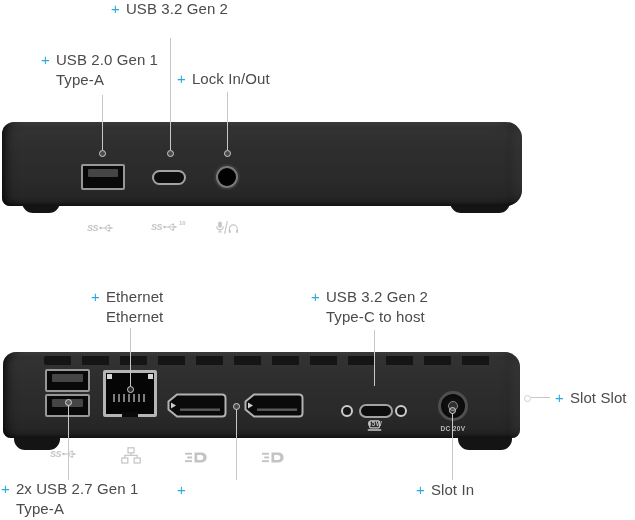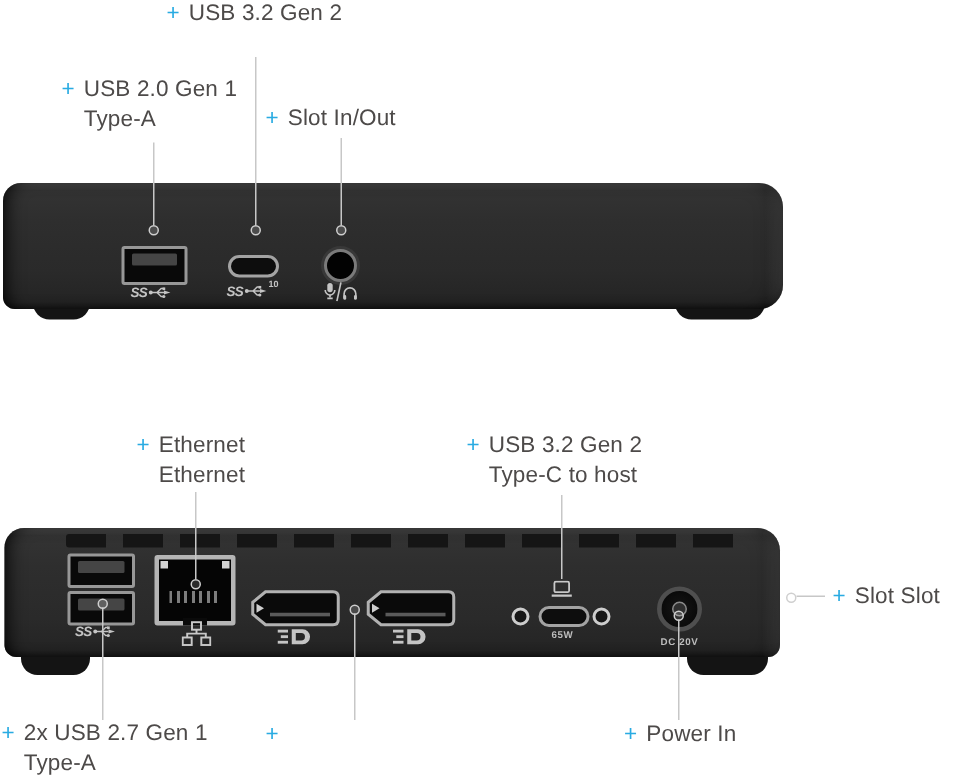--- a/index.html
+++ b/index.html
@@ -42,21 +42,21 @@
       background:repeating-linear-gradient(90deg,#7d7d7d 0 2px,rgba(0,0,0,0) 2px 5px);}
   .rj45 .nub{position:absolute;width:5px;height:5px;background:#d4d4d4;top:1px;}
   .rj45 .tab{position:absolute;left:50%;transform:translateX(-50%);bottom:-3px;width:16px;height:5px;background:#0a0a0a;}
   .screw{border:2px solid #cdcdcd;background:#161616;border-radius:50%;width:8px;height:8px;}
   .barrel{width:24px;height:24px;border:3px solid #4f4f4f;border-radius:50%;
       background:radial-gradient(circle,#101010 0 35%,#050505 100%);}
   .barrel .pin{position:absolute;left:50%;top:50%;transform:translate(-50%,-50%);
       width:8px;height:8px;border-radius:50%;background:#2f2f2f;border:1px solid #8a8a8a;}
 
   
-  .marking{position:absolute;z-index:5;color:#c4c4c4;display:flex;align-items:center;gap:1px;}
+  .marking{position:absolute;z-index:5;color:#c4c4c4;display:flex;align-items:center;gap:1px;margin-top:33px;}
   .ss-text{font-size:9px;font-weight:bold;font-style:italic;letter-spacing:-.5px;}
   .sup10{font-size:6px;font-weight:bold;position:relative;top:-4px;}
   .tinytext{position:absolute;z-index:5;color:#bdbdbd;font-size:6.5px;font-weight:bold;
       letter-spacing:.4px;text-align:center;}
   svg{display:block;}
 </style>
 </head>
 <body>
 
 <div class="stage">
@@ -70,21 +70,21 @@
   <div class="label" style="left:41px;top:50px;">
     <span class="plus">+</span>
     <span class="ltext">
       <span class="lline">USB 2.0 Gen 1</span>
       <span class="lline">Type-A</span>
     </span>
   </div>
   <div class="label" style="left:177px;top:69px;">
     <span class="plus">+</span>
     <span class="ltext">
-      <span class="lline">Slot In/Out</span>
+      <span class="lline">Lock In/Out</span>
     </span>
   </div>
 
   <div class="vline" style="left:170px;top:38px;height:112px;"></div>
   <div class="vline" style="left:102px;top:95px;height:55px;"></div>
   <div class="vline" style="left:227px;top:92px;height:58px;"></div>
   <div class="dot" style="left:167px;top:150px;"></div>
   <div class="dot" style="left:99px;top:150px;"></div>
   <div class="dot" style="left:224px;top:150px;"></div>
 
@@ -158,21 +158,21 @@
       <span class="lline">2x USB 2.7 Gen 1</span>
       <span class="lline">Type-A</span>
     </span>
   </div>
   <div class="label" style="left:177px;top:480px;">
     <span class="plus">+</span>
   </div>
   <div class="label" style="left:416px;top:480px;">
     <span class="plus">+</span>
     <span class="ltext">
-      <span class="lline">Power In</span>
+      <span class="lline">Slot In</span>
     </span>
   </div>
 
   <div class="vline" style="left:130px;top:328px;height:58px;"></div>
   <div class="vline" style="left:374px;top:330px;height:56px;"></div>
   <div class="dot" style="left:127px;top:386px;"></div>
   <div class="dot" style="left:65px;top:399px;"></div>
   <div class="vline" style="left:68px;top:405px;height:75px;"></div>
   <div class="dot" style="left:233px;top:403px;"></div>
   <div class="vline" style="left:236px;top:409px;height:71px;"></div>

